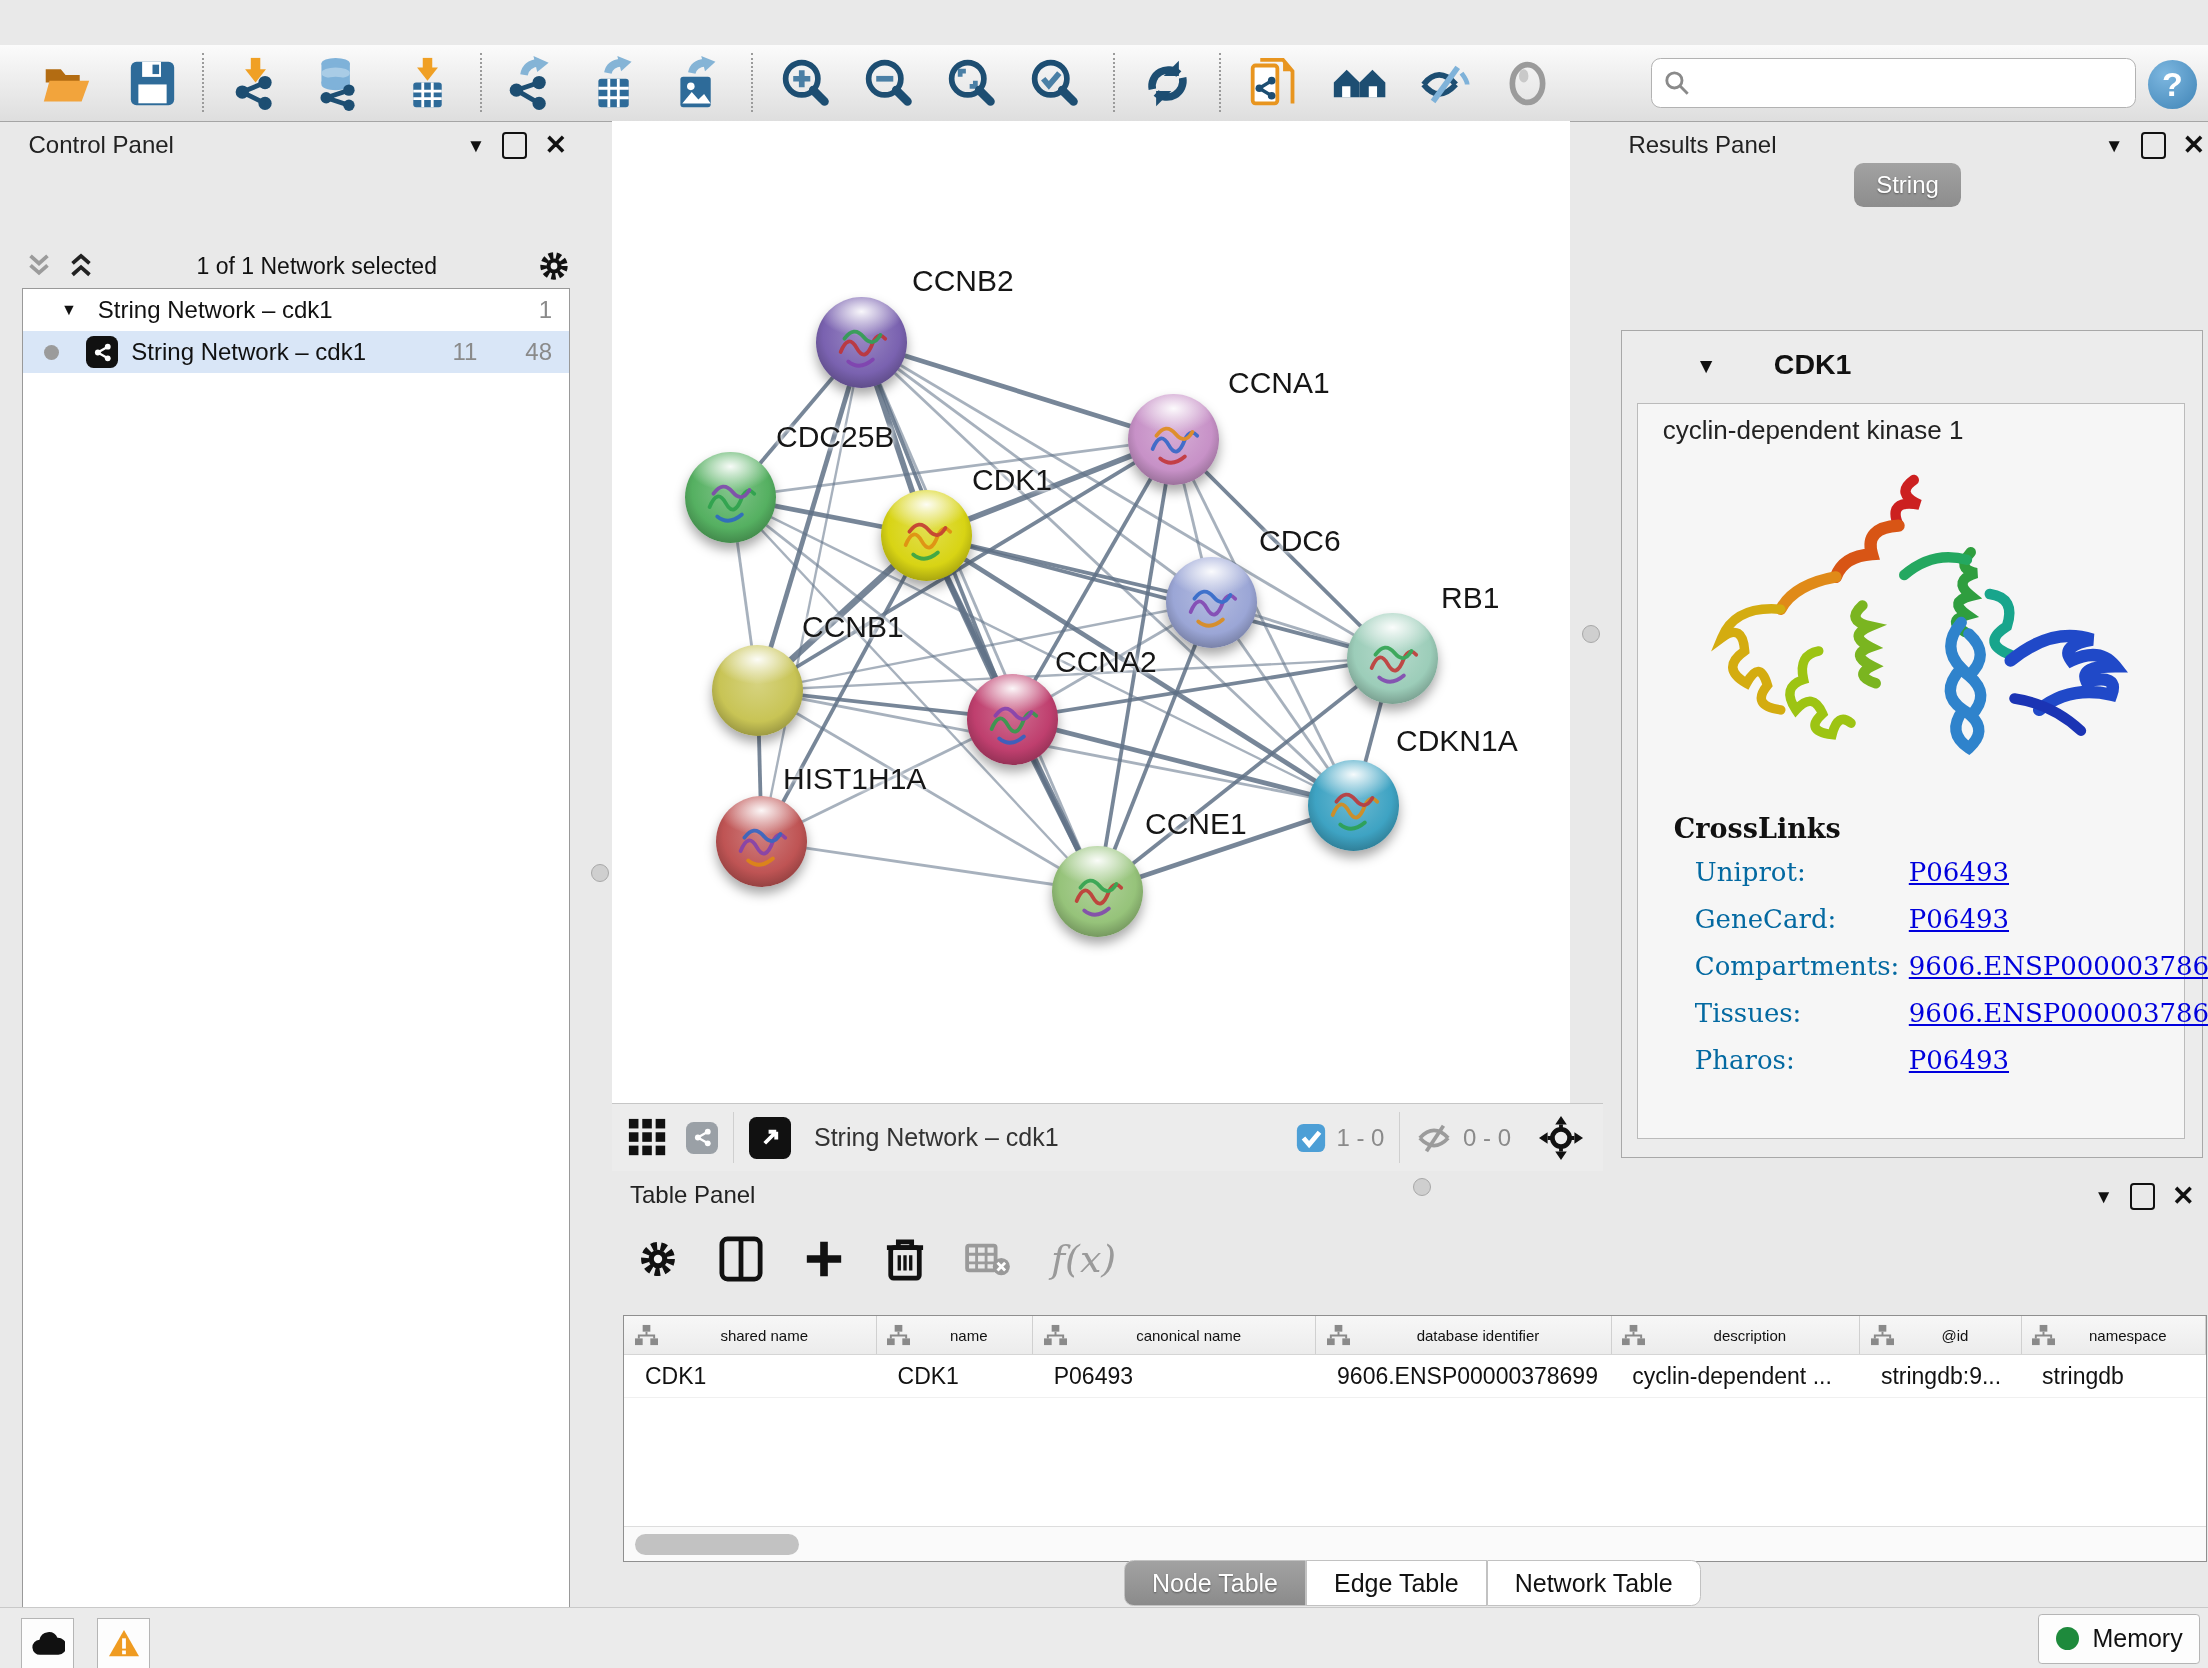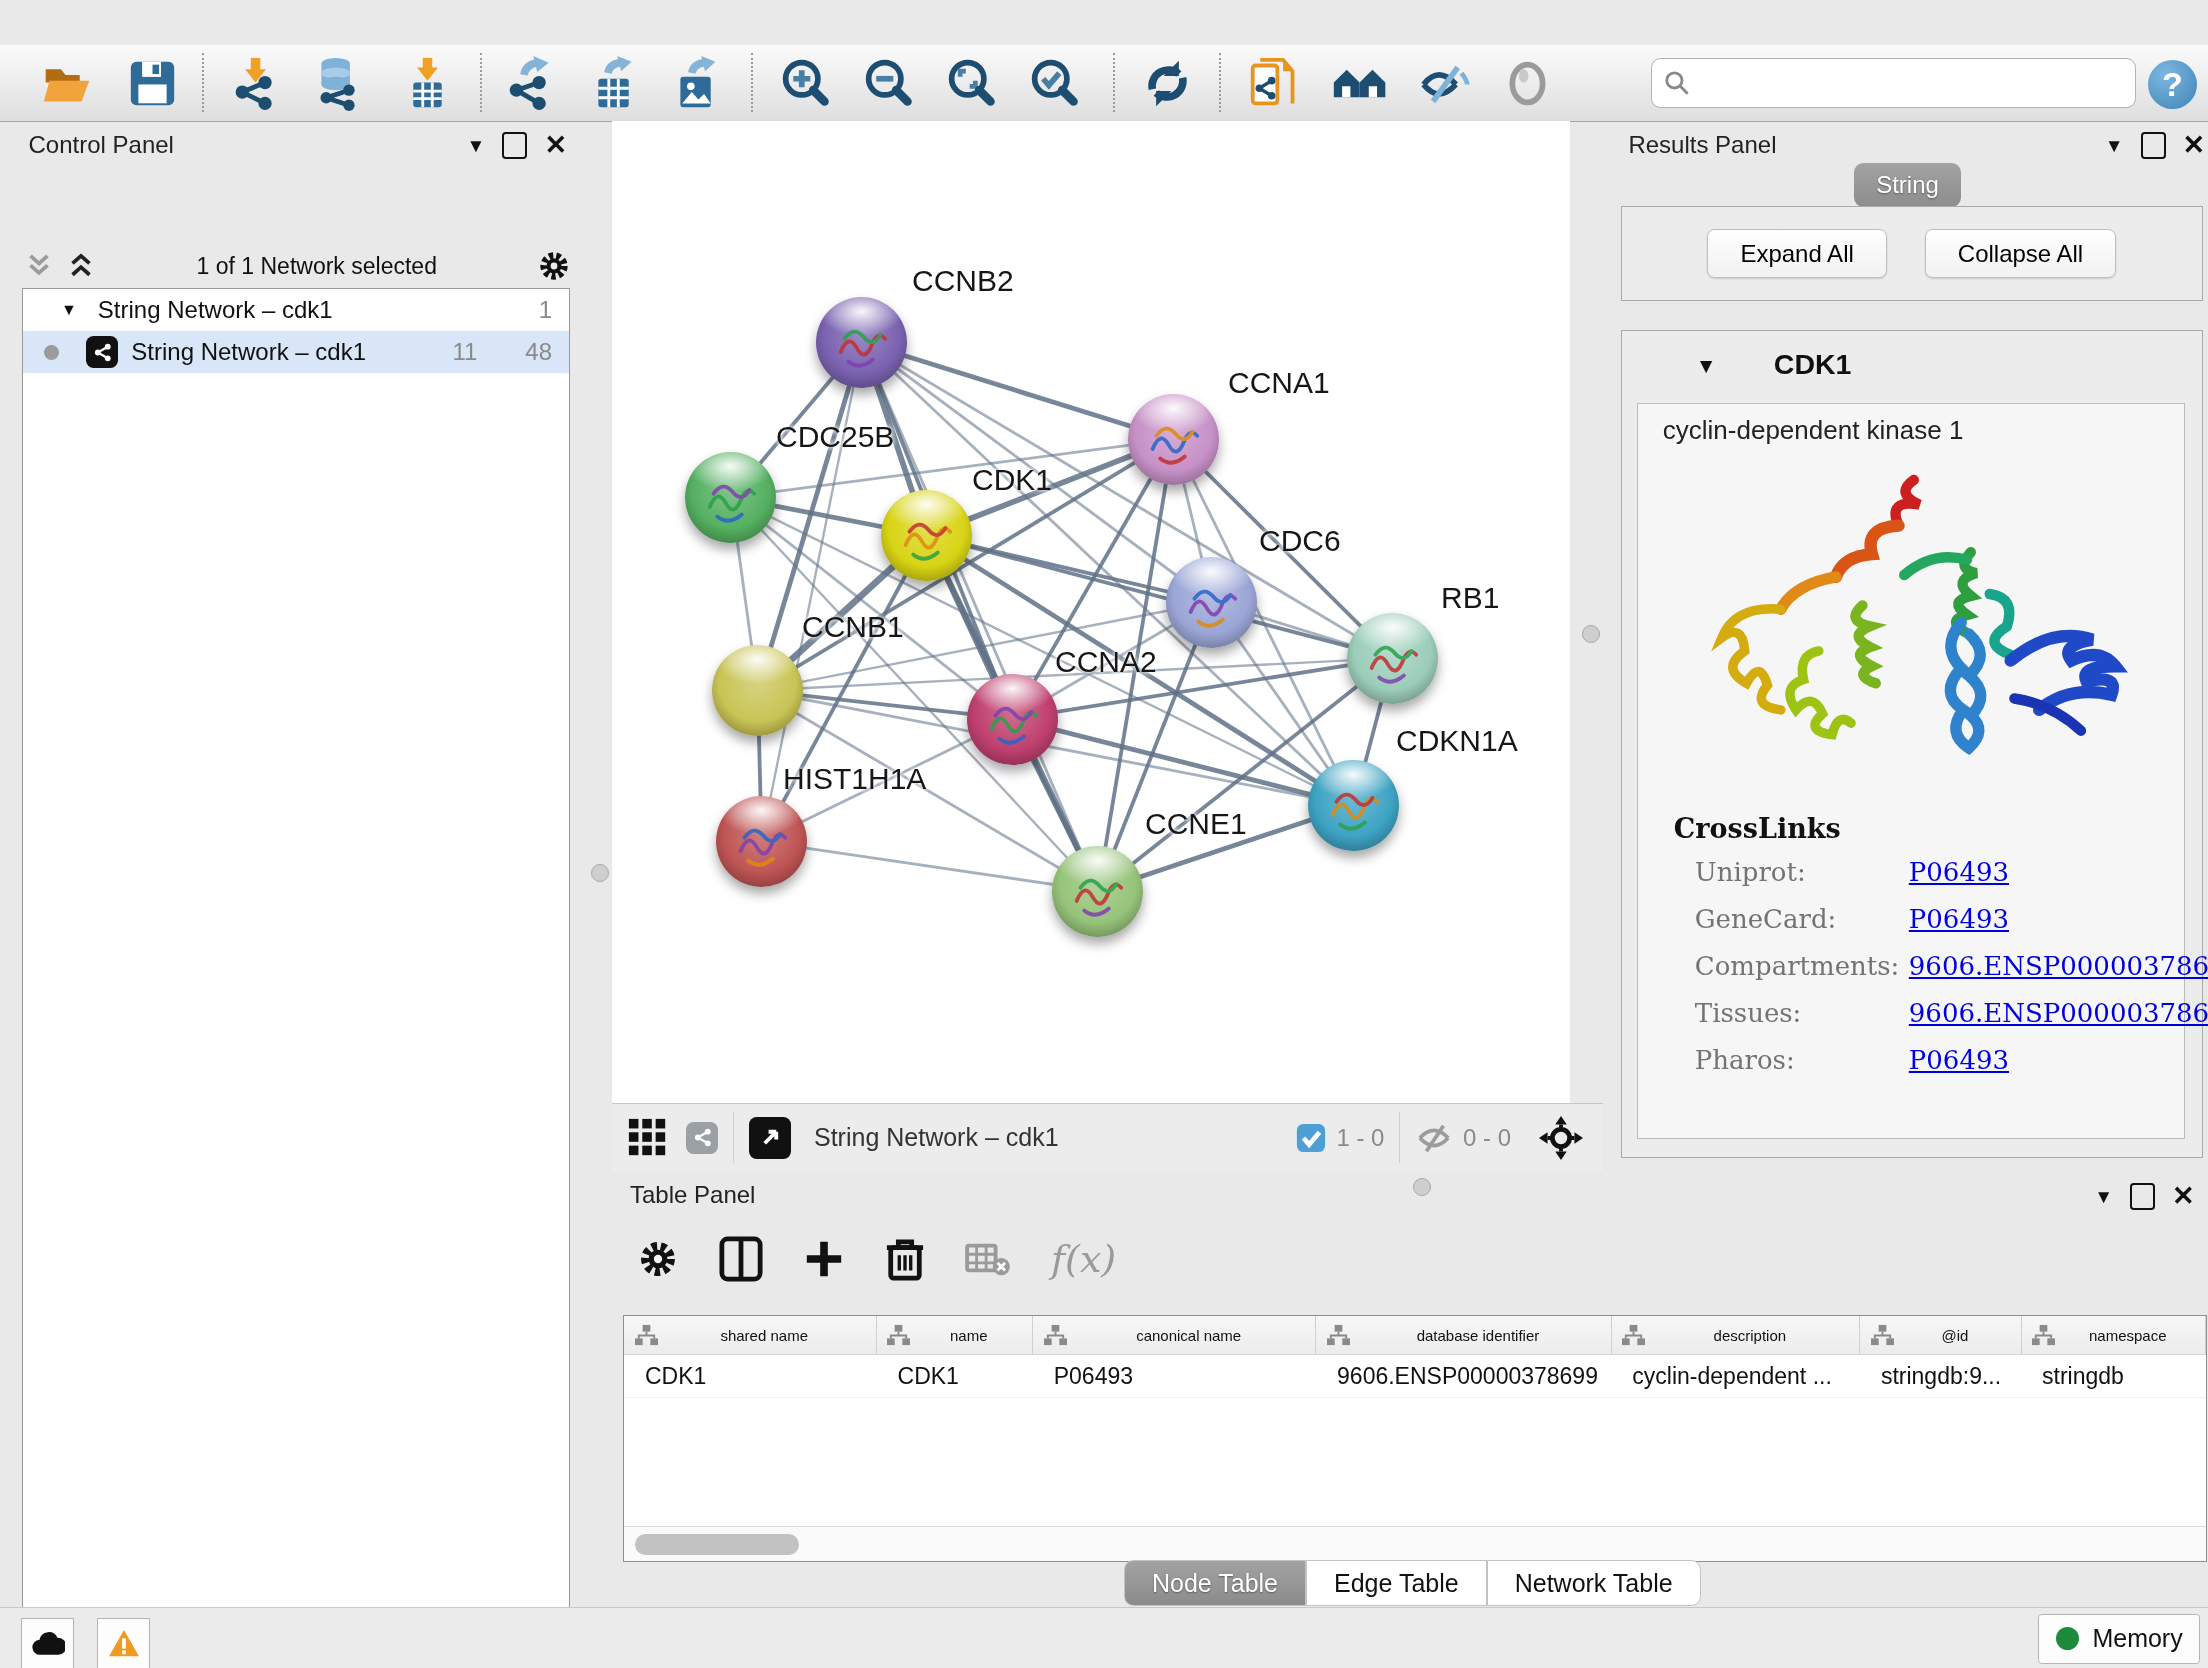--- a/index.html
+++ b/index.html
@@ -75,21 +75,21 @@
   #rp-box{position:absolute;left:3.8px;top:209px;width:580px;height:826px;background:#ececec;border:1.9px solid #a8a8a8;}
   #rp-sec-header{position:absolute;left:0;top:0;width:100%;height:70px;}
   #rp-sec-tri{position:absolute;left:74px;top:23px;font-size:21px;}
   #rp-gene{position:absolute;left:152px;top:17px;font-size:28.5px;font-weight:bold;color:#111;}
   #rp-white{position:absolute;left:15px;top:72px;width:546px;height:734px;background:#f6f6f6;border:1px solid #bbb;}
   #rp-desc{position:absolute;left:25px;top:11.4px;font-size:26px;color:#222;}
   #protein-svg{position:absolute;left:38px;top:57px;}
   #crosslinks{position:absolute;left:36px;top:409px;font-family:"DejaVu Serif","Liberation Serif",serif;}
   #crosslinks .cl-title{font-size:27px;font-weight:bold;color:#111;margin-bottom:13.3px;}
   .cl-row{display:flex;font-size:26px;margin-bottom:17px;}
-  .cl-label{width:214px;margin-left:21px;color:#737373;}
+  .cl-label{width:214px;margin-left:21px;color:#0369a1;}
   .cl-link{color:#0000dd;text-decoration:underline;}
 
   
   #table-panel{left:599px;top:1170px;width:1609px;height:438px;}
   #tp-header{position:absolute;left:31px;top:11.4px;}
   #tp-controls{position:absolute;right:13.3px;top:13.3px;}
   #tp-toolbar{position:absolute;left:38px;top:55px;height:67px;display:flex;align-items:center;gap:40px;}
   #fx-label{font-size:38px;color:#9a9a9a;font-family:"DejaVu Serif","Liberation Serif",serif;font-style:italic;}
   #tp-box{position:absolute;left:24px;top:145px;width:1582px;height:245px;background:#fff;border:1.9px solid #8f8f8f;overflow:hidden;}
   #tp-headrow{display:flex;height:38px;background:linear-gradient(#f7f7f7,#ececec);border-bottom:1.9px solid #d5d5d5;}
@@ -510,24 +510,20 @@
   </div>
 
   <div id="results" class="abs">
     <div id="rp-header" class="panel-title">Results Panel</div>
     <div id="rp-controls" class="panel-ctrl">
       <span class="tri">▼</span>
       <span class="float-box"></span>
       <span class="close-x">✕</span>
     </div>
     <div id="rp-tab">String</div>
-    <div id="rp-btnbox">
-      <button class="rp-btn">Expand All</button>
-      <button class="rp-btn">Collapse All</button>
-    </div>
     <div id="rp-box">
       <div id="rp-sec-header">
         <span id="rp-sec-tri" class="tri">▼</span>
         <span id="rp-gene">CDK1</span>
       </div>
       <div id="rp-white">
         <div id="rp-desc">cyclin-dependent kinase 1</div>
         <svg id="protein-svg" width="466" height="342" viewBox="0 0 490 360">
           <g fill="none" stroke-linecap="round">
             <path d="M250 20q-20 14 6 26-34-6-22 22" stroke="#cc2020" stroke-width="11"></path>

